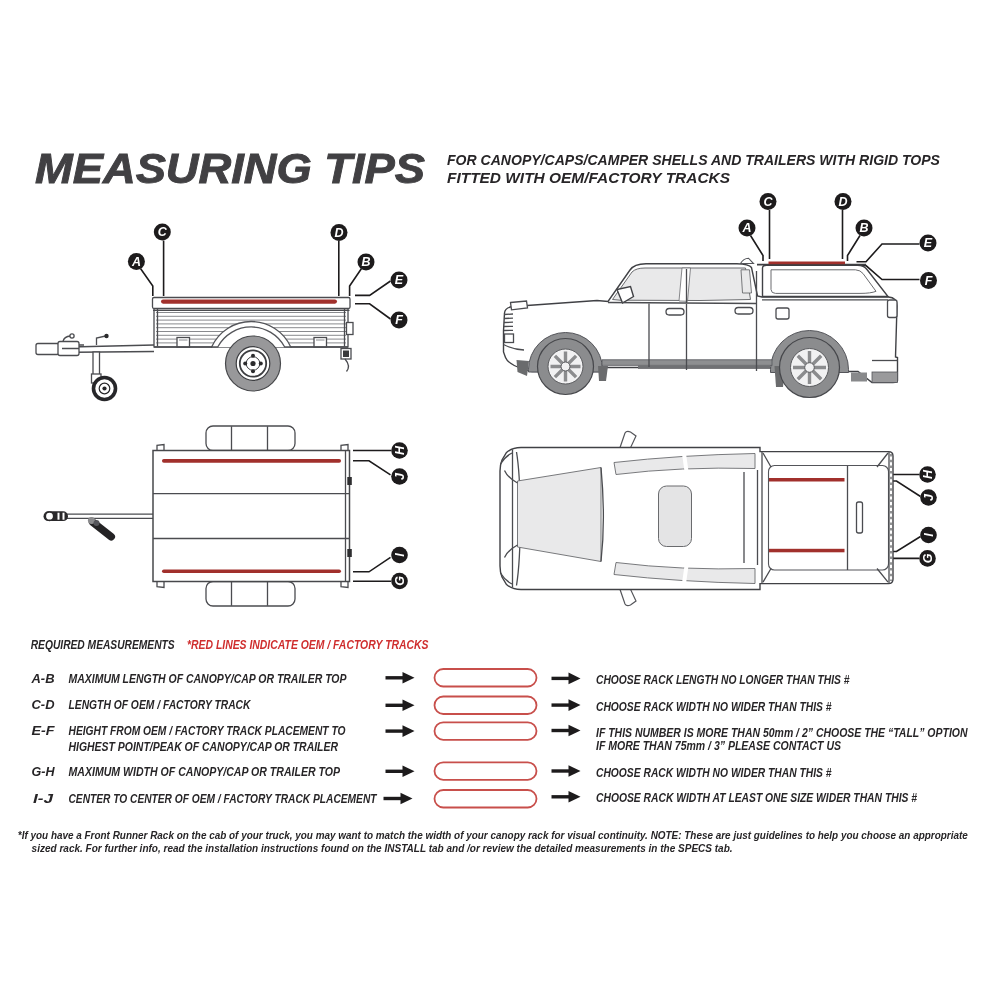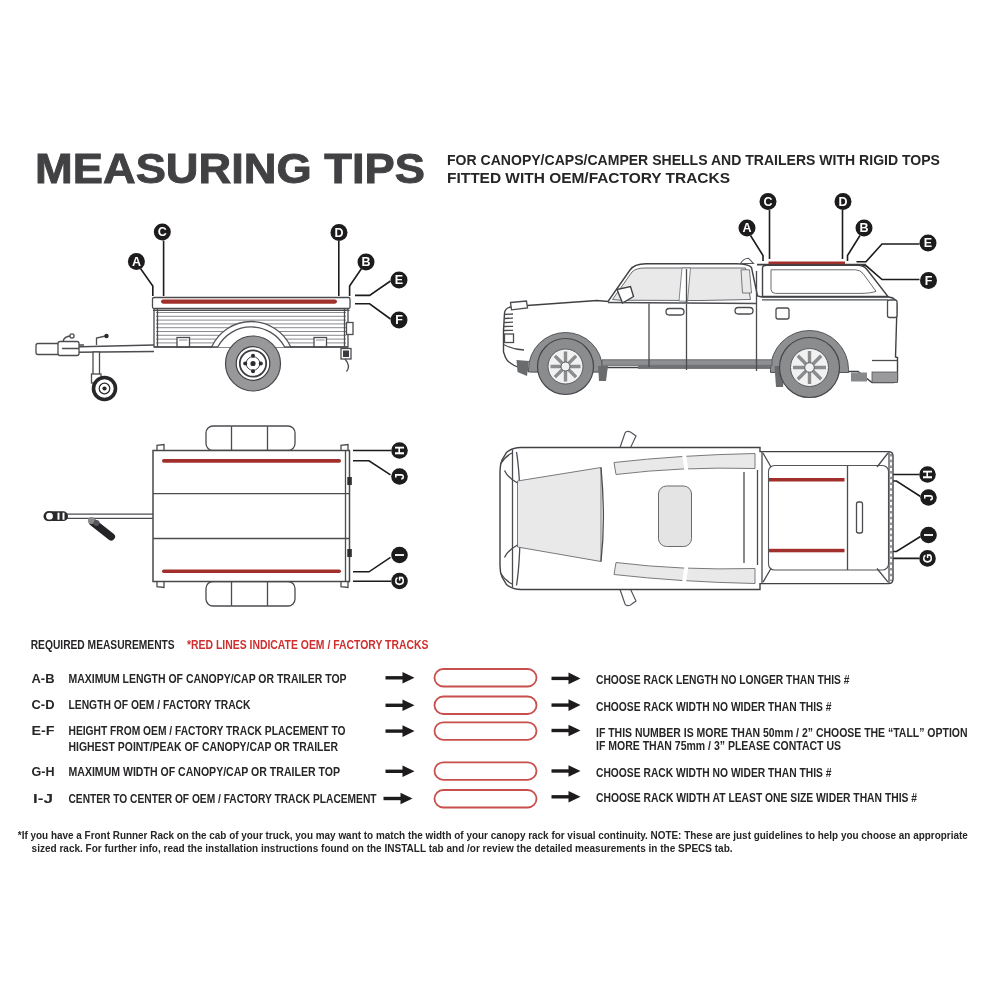--- a/index.html
+++ b/index.html
@@ -1,16 +1,16 @@
 <!DOCTYPE html>
 <html><head>
 <meta charset="utf-8">
 <style>
 html,body{margin:0;padding:0;background:#ffffff;}
-#page{position:relative;width:1000px;height:1000px;background:#fff;overflow:hidden;}
+#page{position:relative;width:1000px;height:1000px;background:#fff;overflow:hidden;font-style:italic;}
 svg{position:absolute;top:0;left:0;}
 text{font-family:"Liberation Sans",sans-serif;}
 .t{font-weight:bold;fill:#272527;}
 .lblc{fill:#1d1b1c;}
 .lblt{font-weight:bold;fill:#ffffff;font-size:12.5px;text-anchor:middle;}
 .ln{stroke:#1d1b1c;stroke-width:1.6;fill:none;}
 .dr{stroke:#4b4c50;stroke-width:1.3;fill:none;}
 .drw{stroke:#4b4c50;stroke-width:1.3;fill:#ffffff;}
 .thin{stroke:#7c7d81;stroke-width:0.9;fill:none;}
 </style>

